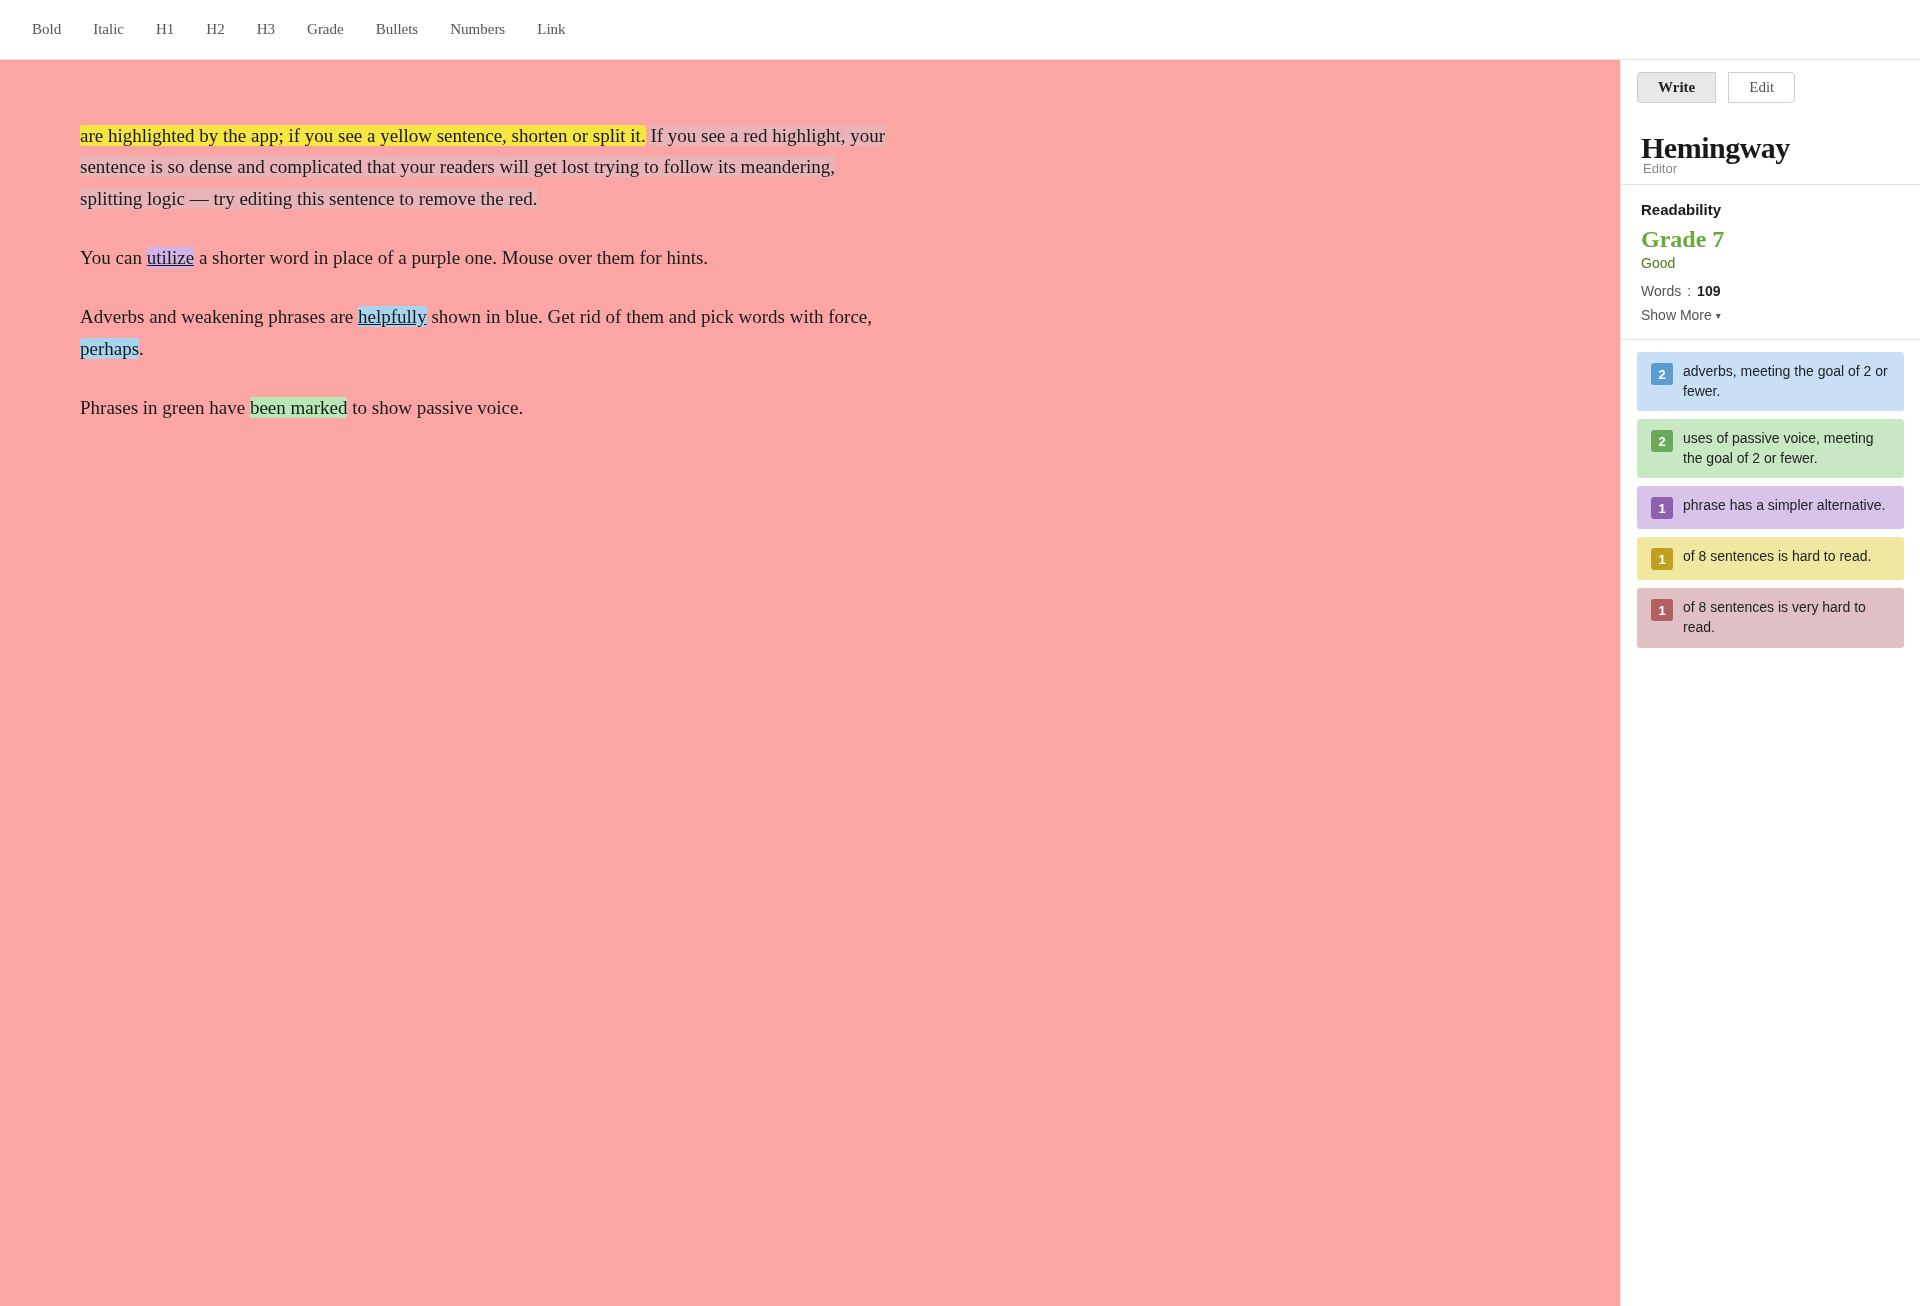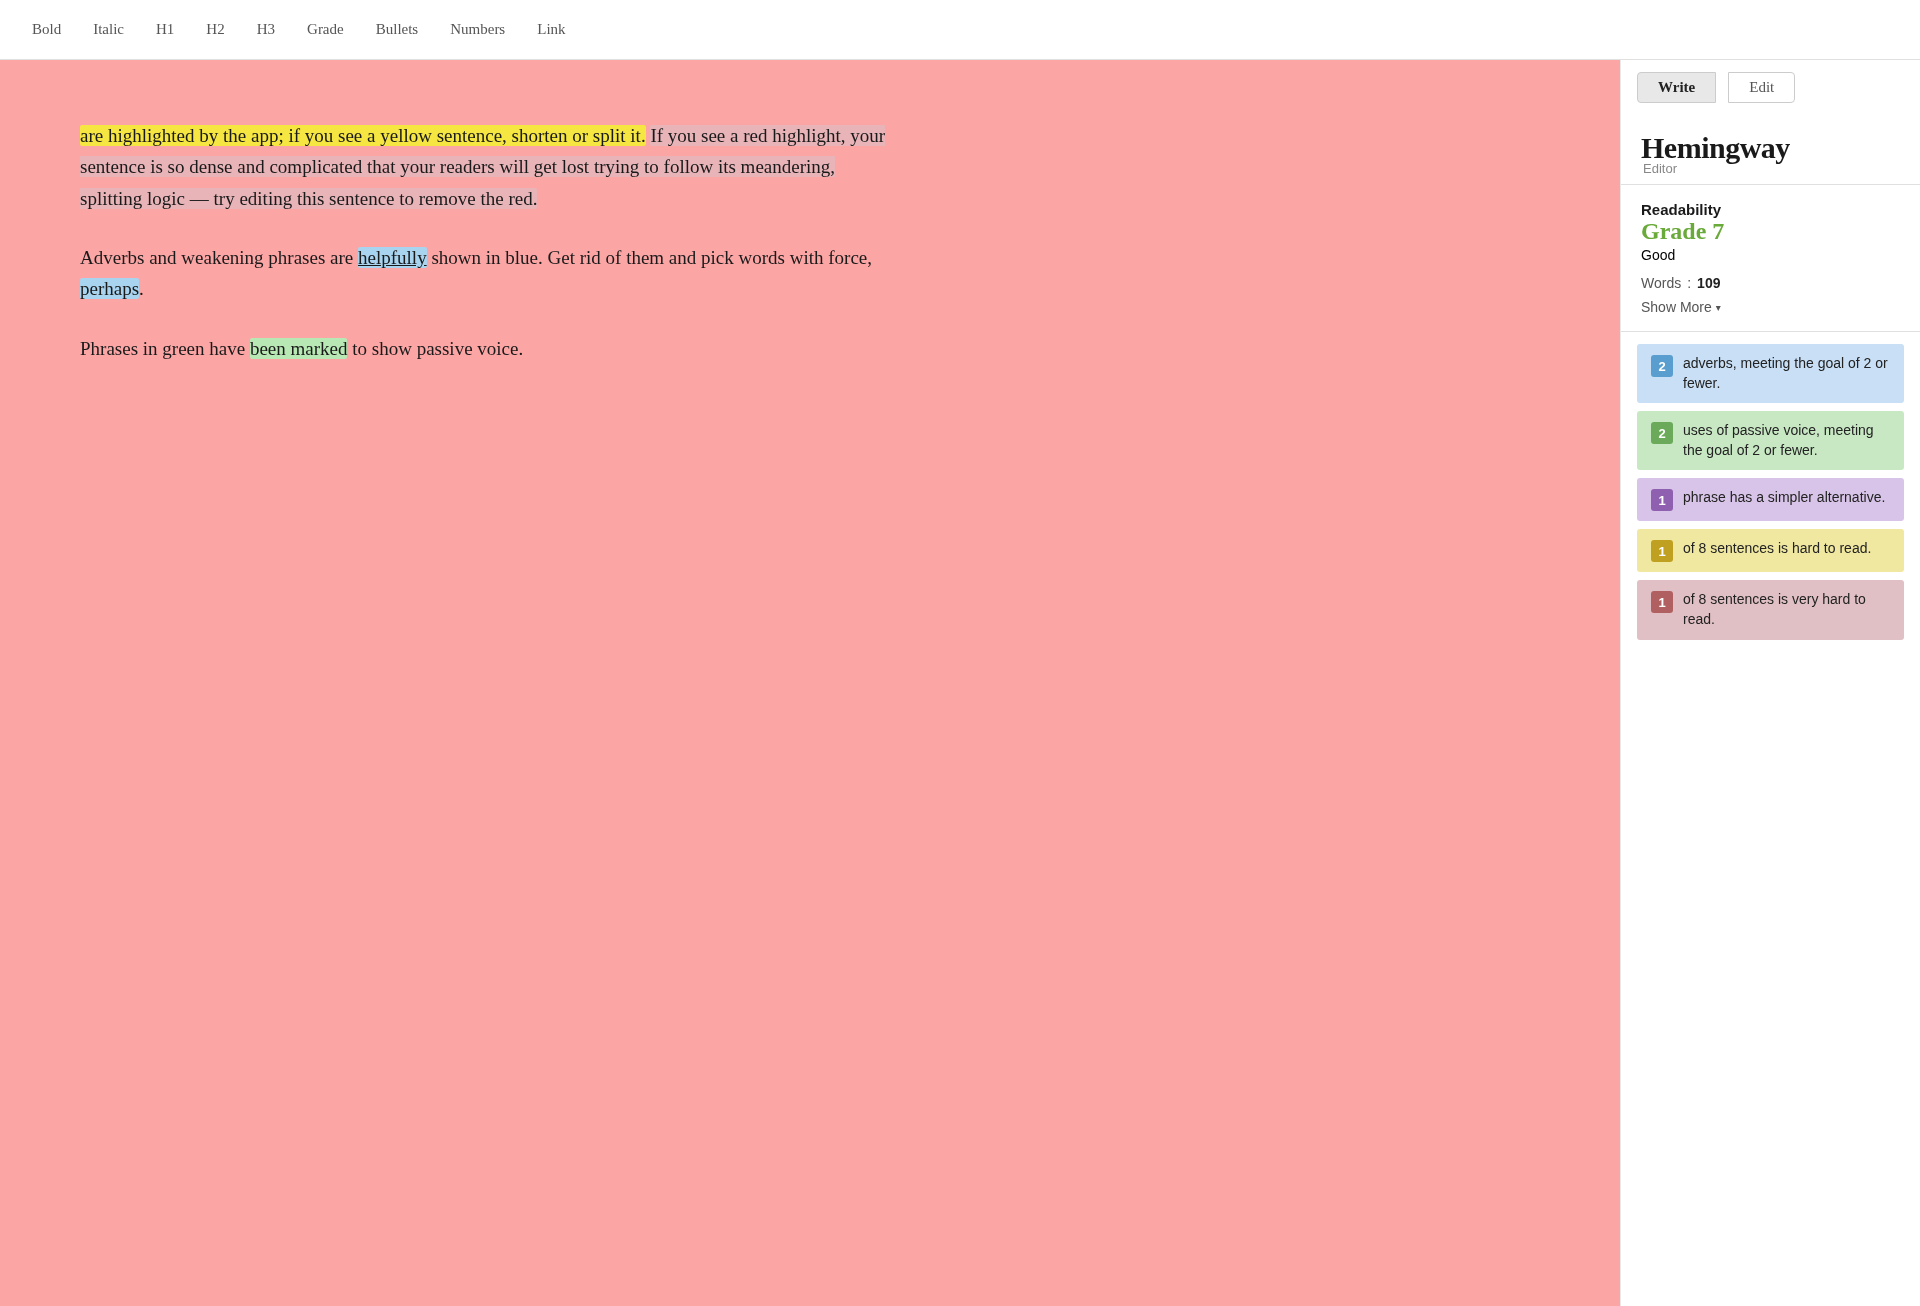--- a/index.html
+++ b/index.html
@@ -155,33 +155,34 @@
     .readability-section {
       padding: 16px 20px;
       border-bottom: 1px solid #e0e0e0;
     }
 
     .readability-title {
       font-family: Arial, sans-serif;
       font-size: 15px;
       font-weight: bold;
       color: #1a1a1a;
+      margin-bottom: 8px;
     }
 
     .grade-label {
       font-family: Georgia, serif;
       font-size: 24px;
       font-weight: bold;
       color: #6aaa3a;
     }
 
     .grade-quality {
       font-family: Arial, sans-serif;
       font-size: 14px;
-      color: #000000;
+      color: #4d7c0f;
       margin-top: 2px;
     }
 
     .words-row {
       margin-top: 12px;
       font-family: Arial, sans-serif;
       font-size: 14px;
       color: #555;
       display: flex;
       align-items: center;
@@ -282,20 +283,23 @@
 
 <div class="main-layout">
 
   <div class="editor-area">
     <div class="editor-content">
 
       <p>
         <span></span><span class="highlight-yellow">are highlighted by the app; if you see a yellow sentence, shorten or split it.</span><span> </span><span class="highlight-red">If you see a red highlight, your sentence is so dense and complicated that your readers will get lost trying to follow its meandering, splitting logic — try editing this sentence to remove the red.</span>
       </p>
 
+      <p>
+        <span>You can </span><span class="highlight-purple">utilize</span><span> a shorter word in place of a purple one. Mouse over them for hints.</span>
+      </p>
 
       <p>
         <span>Adverbs and weakening phrases are </span><span class="highlight-blue">helpfully</span><span> shown in blue. Get rid of them and pick words with force, </span><span class="highlight-blue-plain">perhaps</span><span>.</span>
       </p>
 
       <p>
         <span>Phrases in green have </span><span class="highlight-green">been marked</span><span> to show passive voice.</span>
       </p>
 
     </div>

